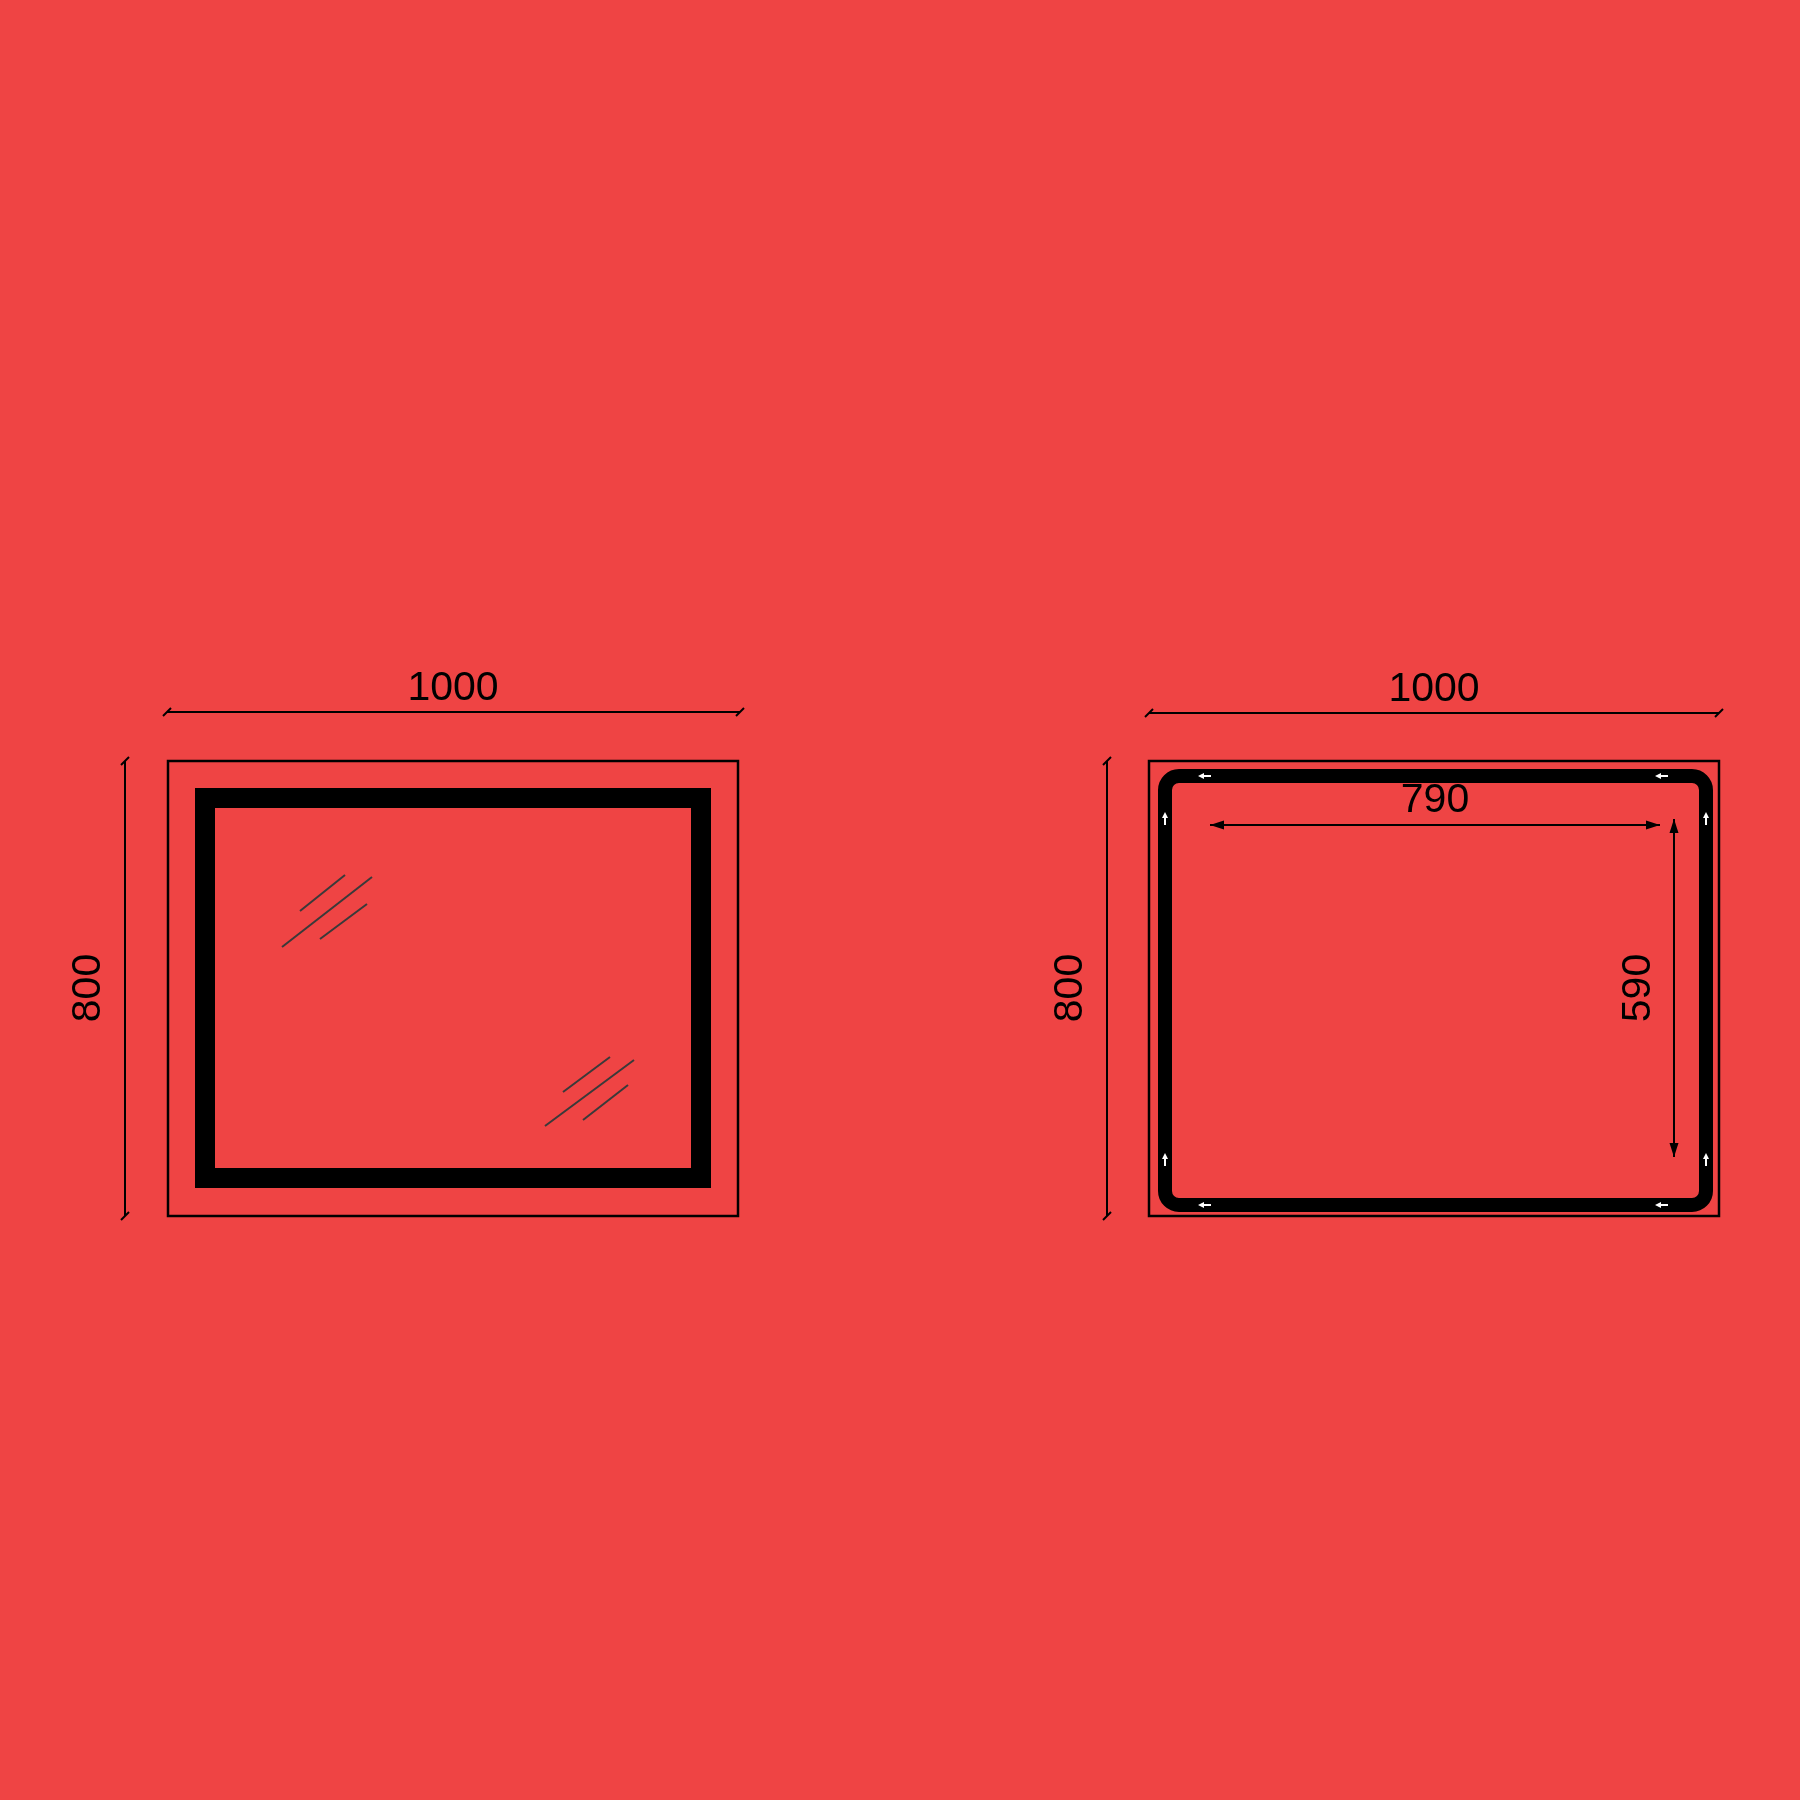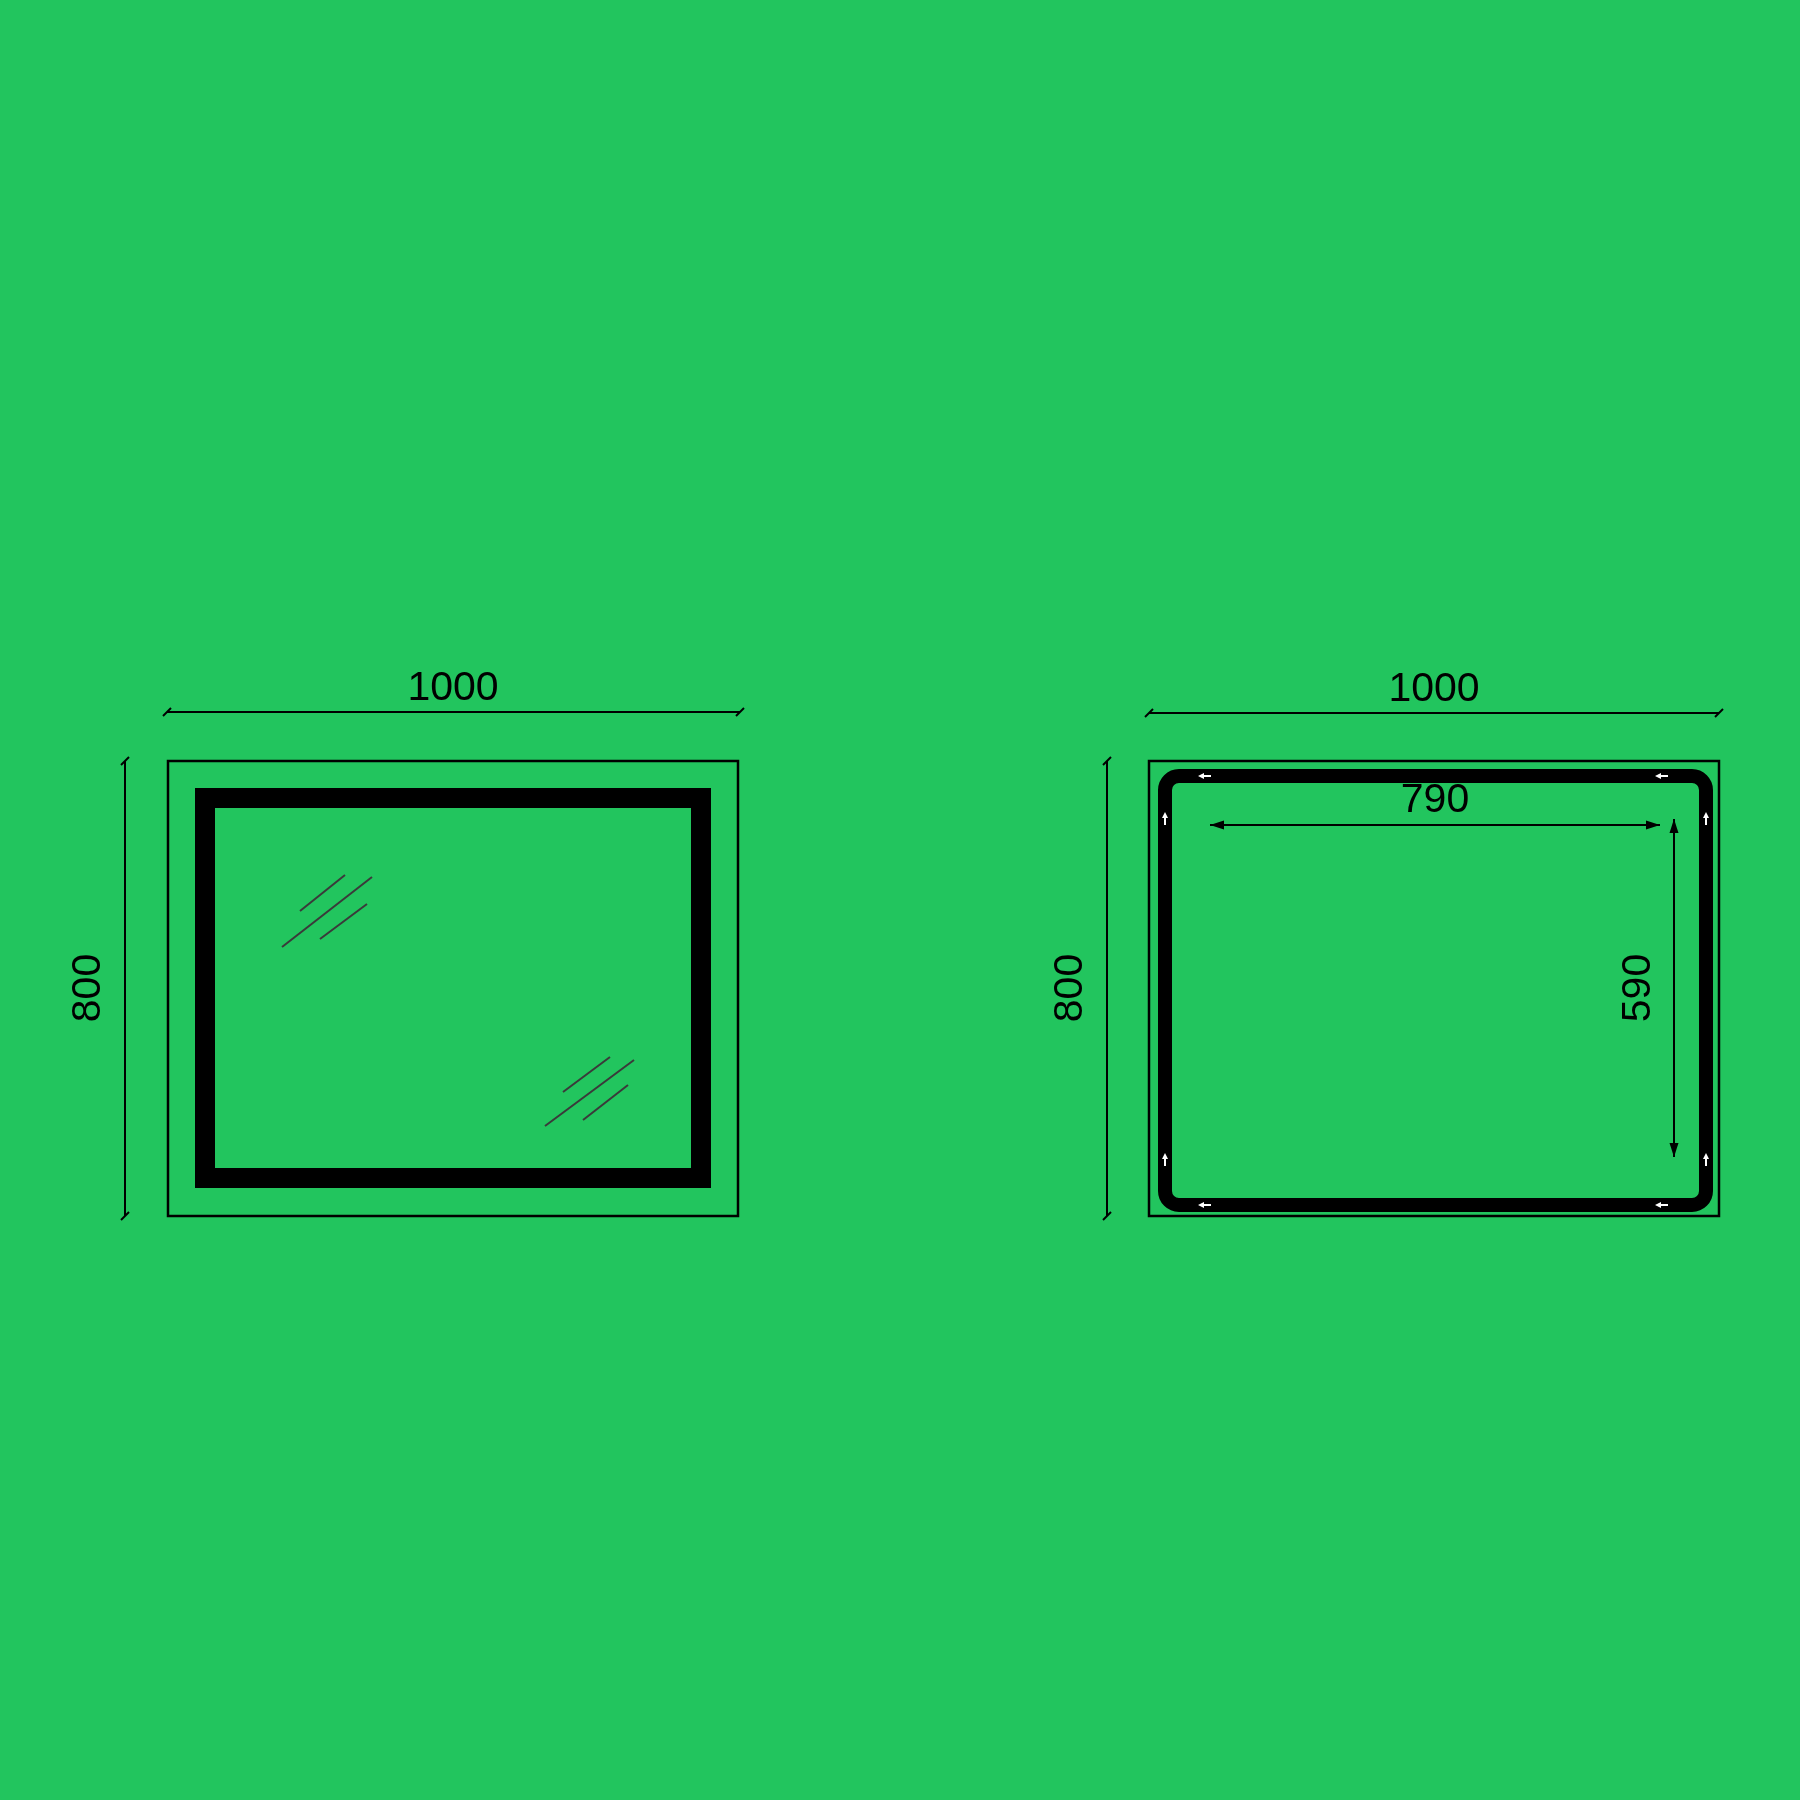--- a/index.html
+++ b/index.html
@@ -4,21 +4,21 @@
 <style>
   html, body {
     margin: 0;
     padding: 0;
     background: #ffffff;
   }
   .canvas {
     position: relative;
     width: 1800px;
     height: 1800px;
-    background: #22c55e;
+    background: #ef4444;
     overflow: hidden;
   }
   svg {
     display: block;
   }
   text.dim-label {
     font-family: "Liberation Sans", "DejaVu Sans", sans-serif;
     font-size: 41px;
     fill: #000000;
   }

